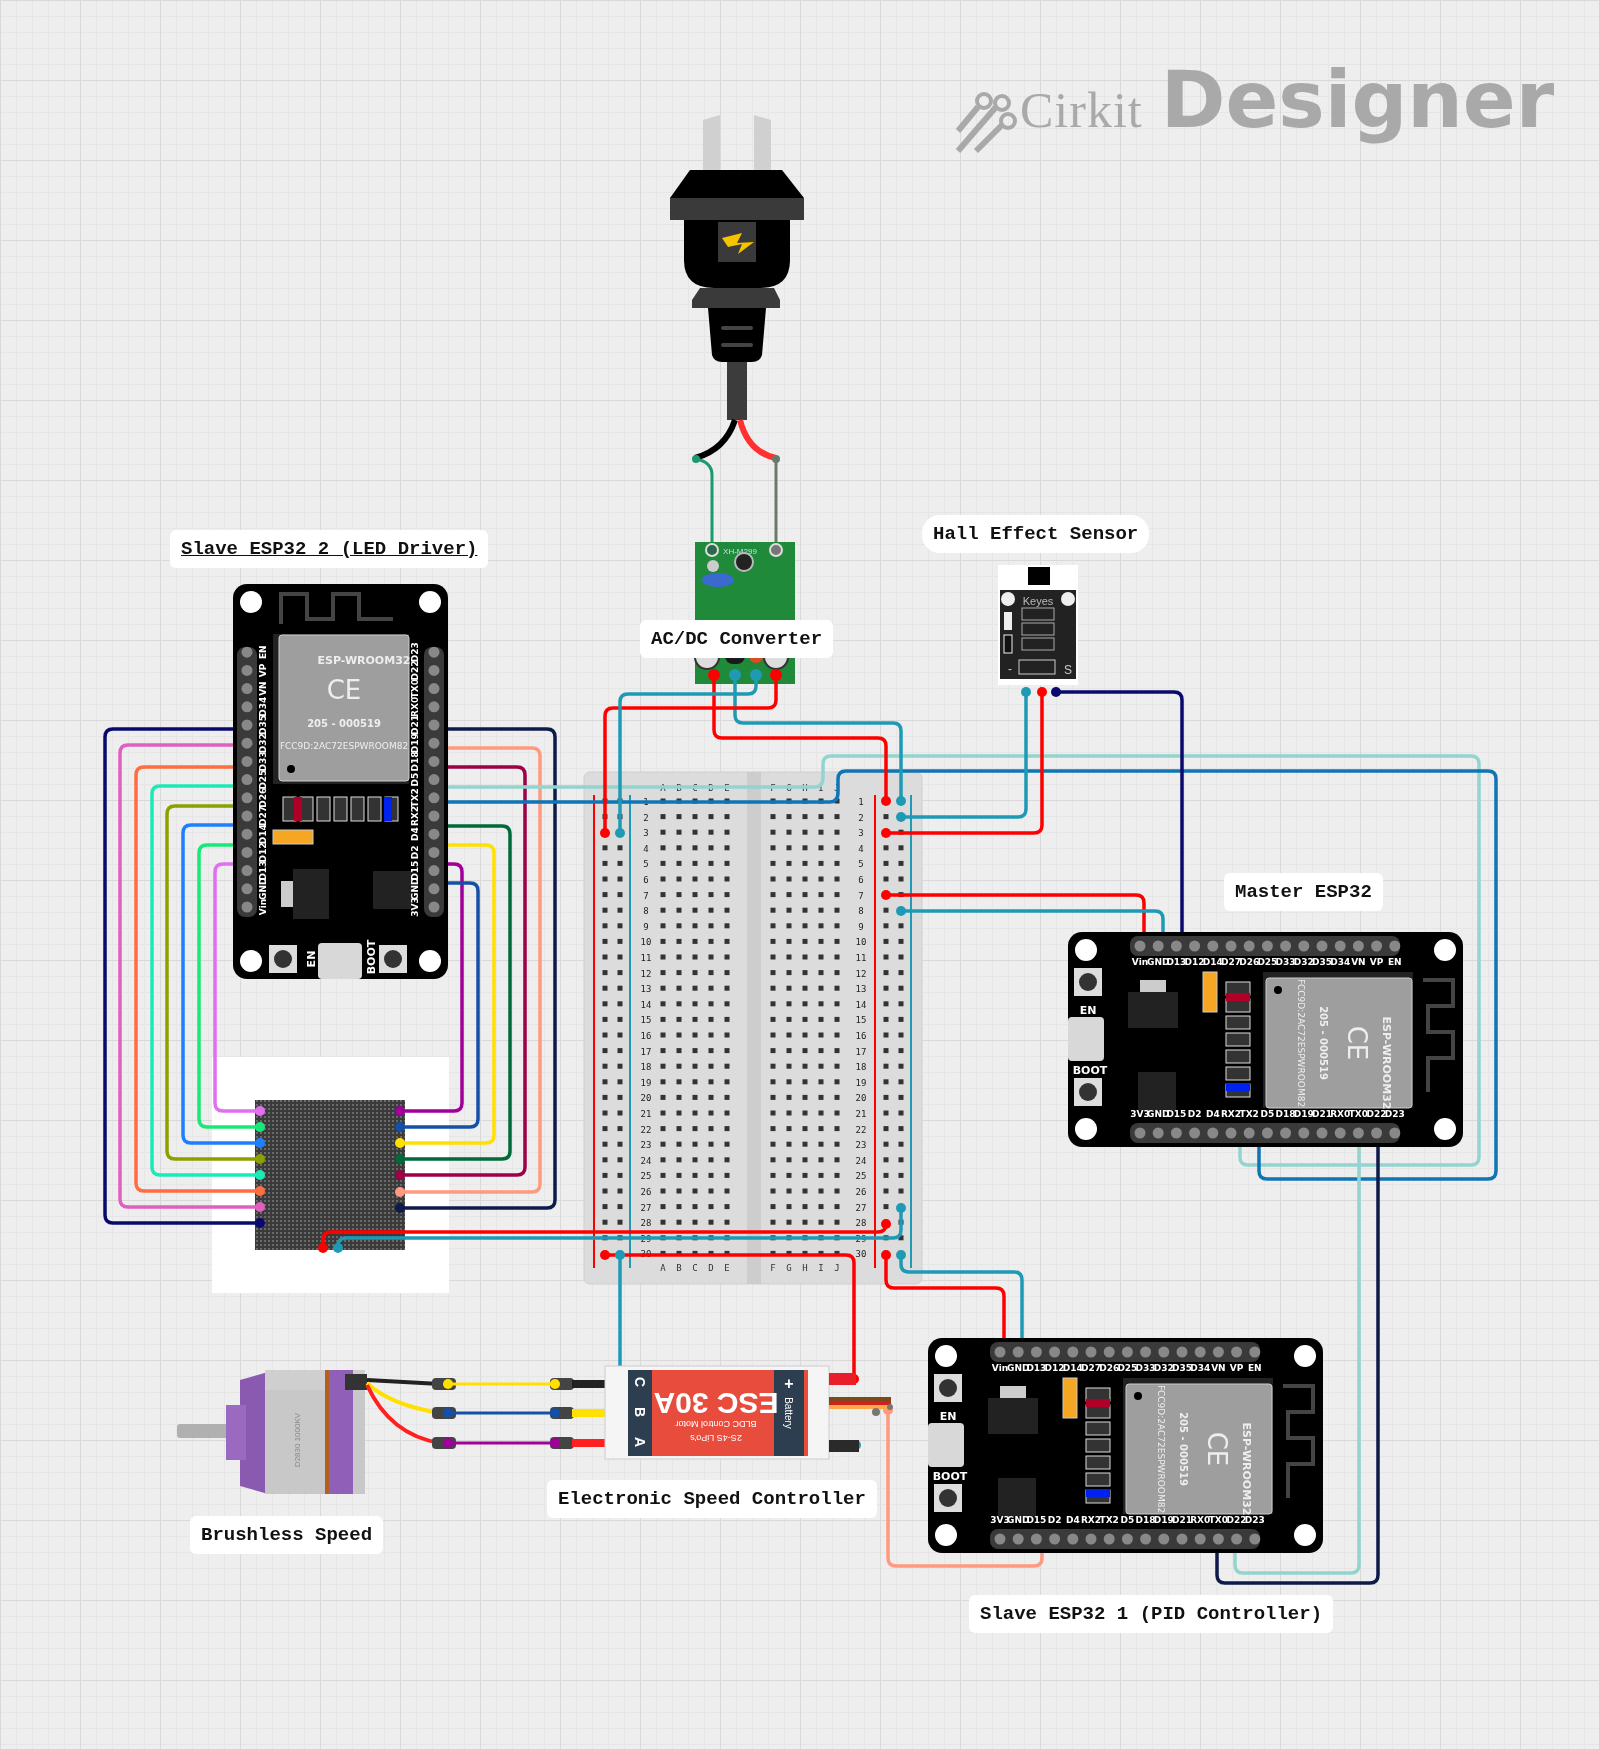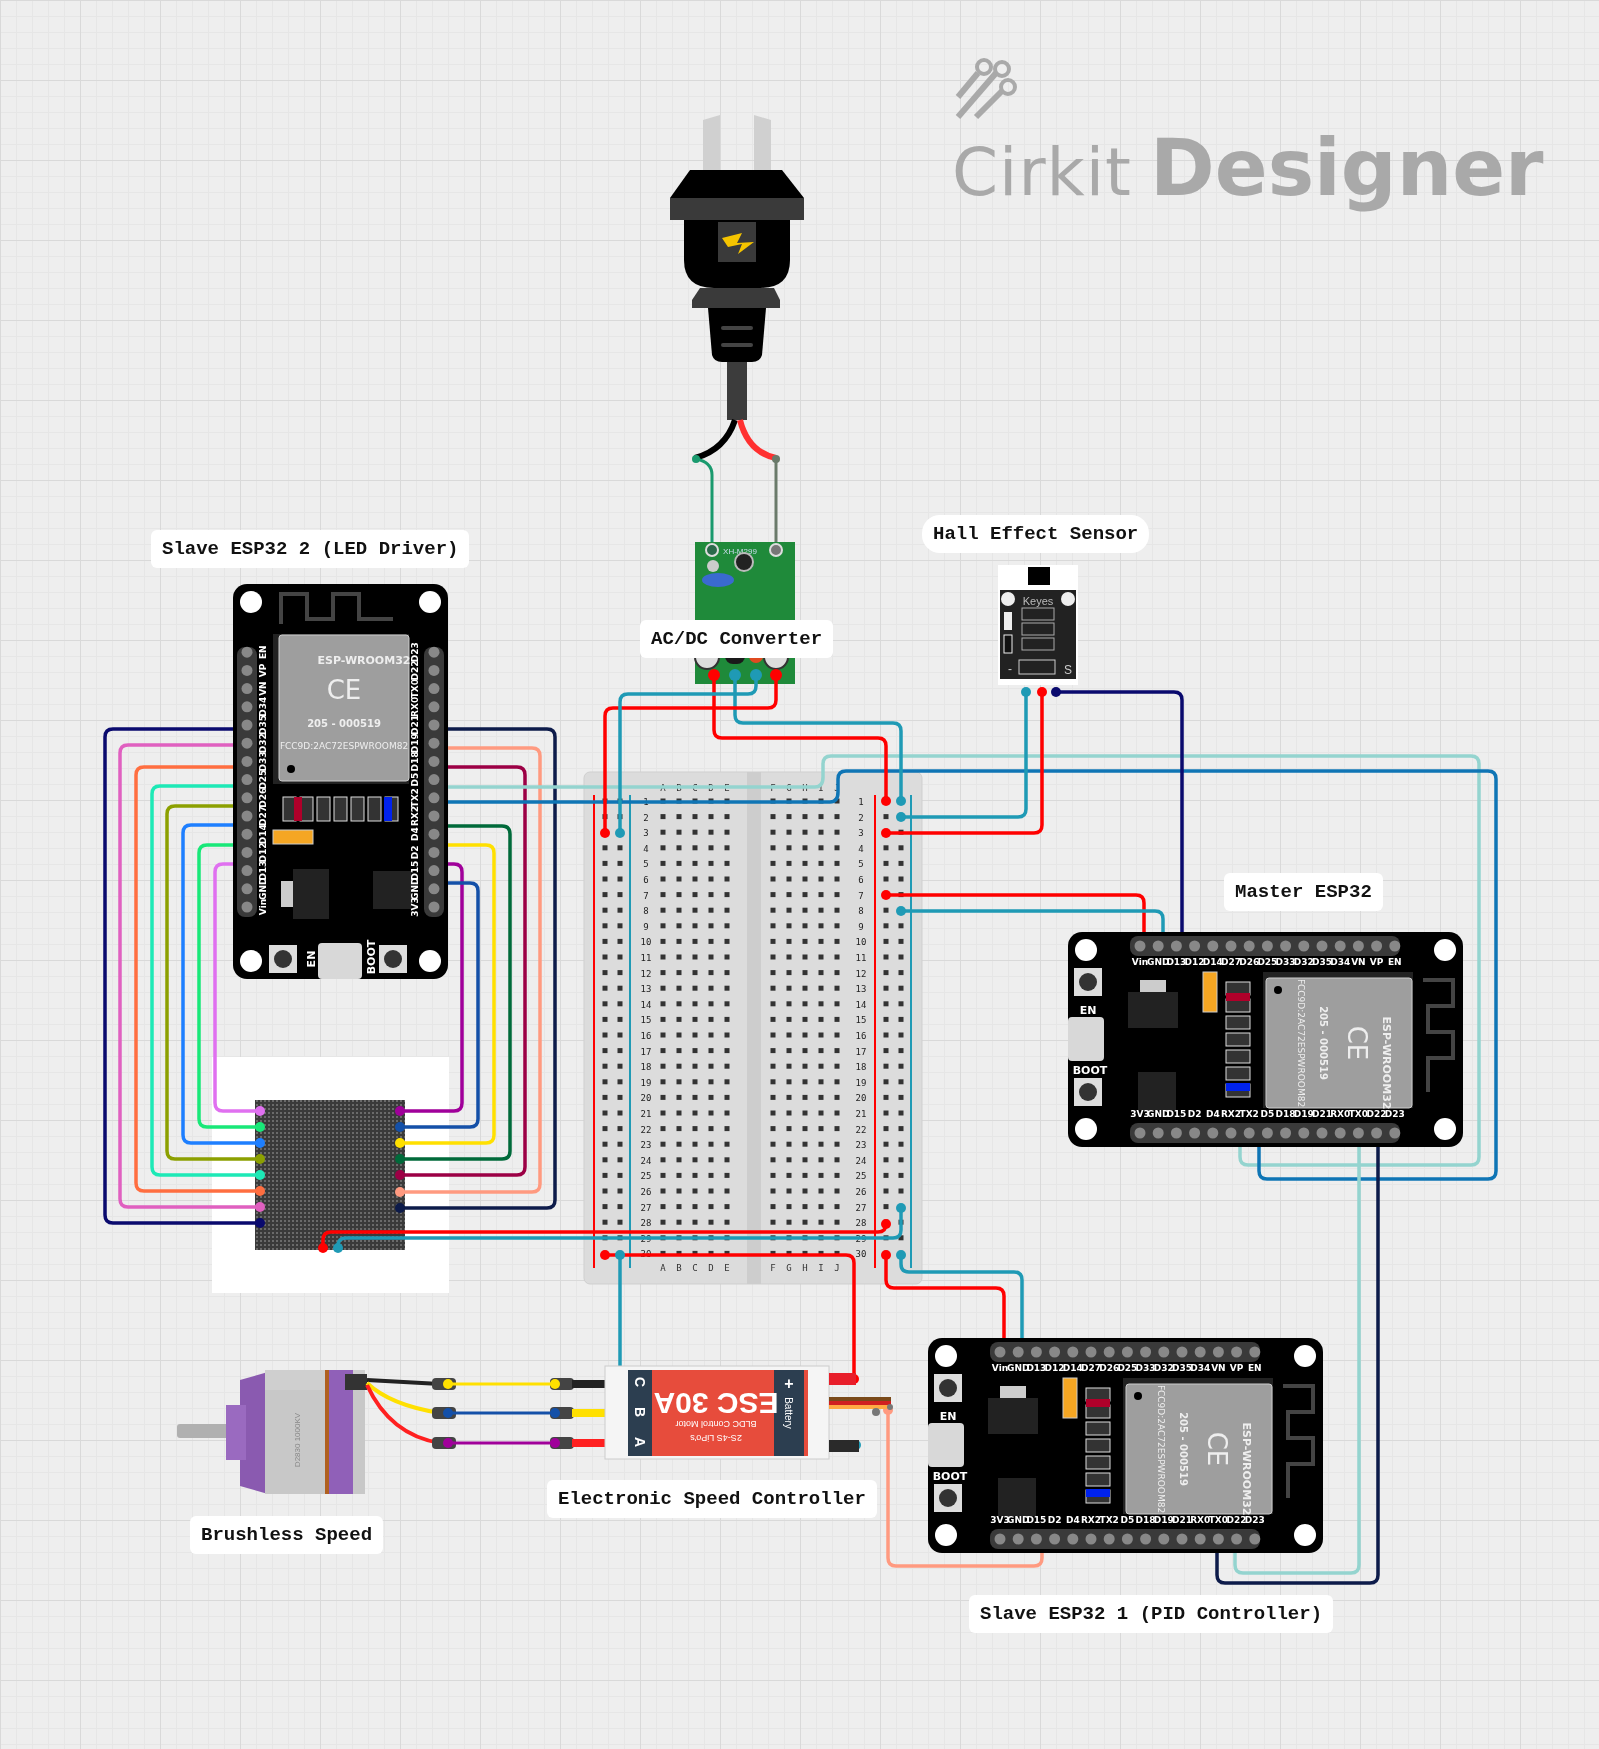--- a/index.html
+++ b/index.html
@@ -8,21 +8,21 @@
     background-image:
       linear-gradient(#d9d9d9 1px, transparent 1px),
       linear-gradient(90deg, #d9d9d9 1px, transparent 1px),
       linear-gradient(#e6e6e6 1px, transparent 1px),
       linear-gradient(90deg, #e6e6e6 1px, transparent 1px);
     background-size:80px 80px,80px 80px,16px 16px,16px 16px;
     font-family:"Liberation Sans", sans-serif;}
   .label{position:absolute;background:#fff;border-radius:6px;padding:8px 11px;
     font-family:"Liberation Mono", monospace;font-weight:bold;font-size:19px;color:#111;white-space:nowrap;}
   .logo{position:absolute;left:952px;top:55px;color:#a9a9a9;font-family:"DejaVu Sans", sans-serif;}
-  .logo .c{font-size:66px;letter-spacing:1px;}
+  .logo .c{font-size:50px;letter-spacing:1px;font-family:Liberation Serif, serif;}
   .logo .d{font-size:78px;font-weight:bold;margin-left:18px;margin-top:11px;}
   svg{position:absolute;left:0;top:0;}
 </style>
 </head>
 <body>
 
 <div class="logo">
   <svg width="68" height="68" viewBox="0 0 68 68" style="position:relative;display:inline-block;vertical-align:middle;">
     <g stroke="#a9a9a9" stroke-width="6" fill="none" stroke-linecap="butt">
       <line x1="6" y1="42" x2="26" y2="18"></line>
@@ -1091,19 +1091,19 @@
     <rect x="829" y="1373" width="27" height="12" fill="#e81e2a"></rect>
     <rect x="829" y="1397" width="62" height="4" fill="#7a4a1a"></rect>
     <rect x="829" y="1401" width="62" height="4" fill="#d02020"></rect>
     <rect x="829" y="1405" width="62" height="4" fill="#ffaa44"></rect>
     <rect x="829" y="1440" width="30" height="12" fill="#2a2a2a"></rect>
     <circle cx="890" cy="1407" r="3" fill="#777"></circle>
     <circle cx="876" cy="1412" r="4" fill="#777"></circle>
   </g>
 </svg>
 
-<div class="label" style="left:151px;top:530px;">Slave ESP32 2 (LED Driver)</div>
+<div class="label" style="left:170px;top:530px;text-decoration:underline;">Slave ESP32 2 (LED Driver)</div>
 <div class="label" style="left:640px;top:574px;margin-top:46px;">AC/DC Converter</div>
 <div class="label" style="left:922px;top:515px;border-radius:18px;">Hall Effect Sensor</div>
 <div class="label" style="left:1224px;top:873px;text-align:right;">Master ESP32</div>
 <div class="label" style="left:547px;top:1480px;">Electronic Speed Controller</div>
 <div class="label" style="left:190px;top:1516px;">Brushless Speed</div>
 <div class="label" style="left:969px;top:1595px;">Slave ESP32 1 (PID Controller)</div>
 
 </body></html>

